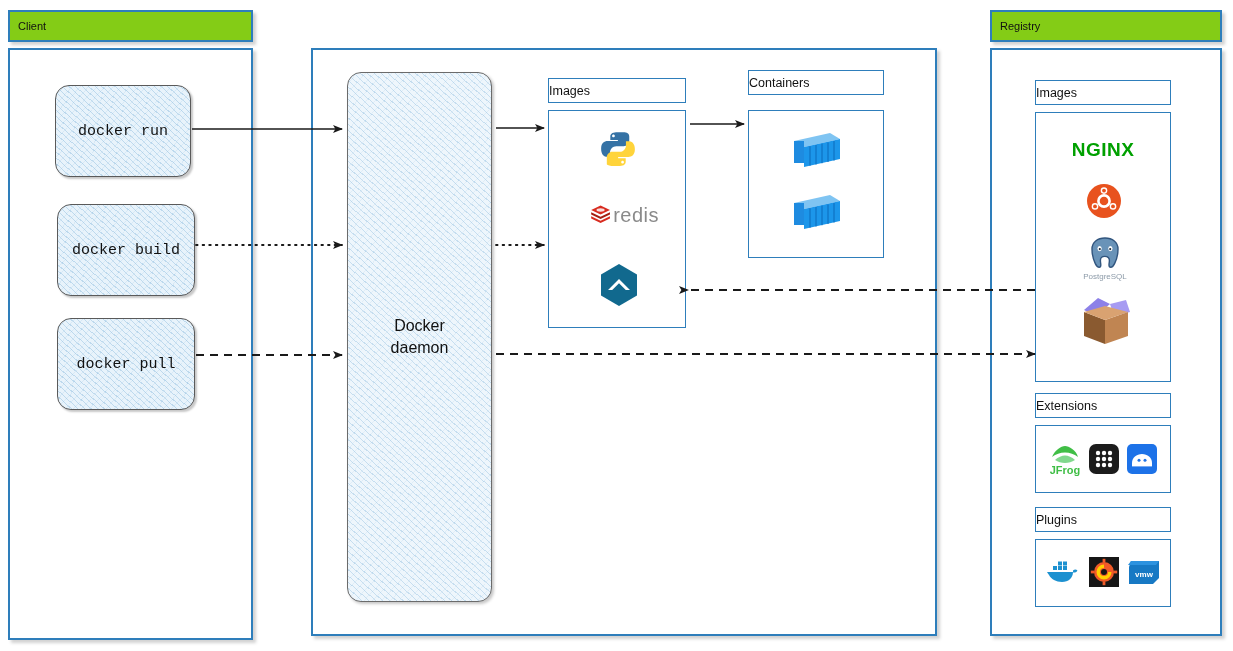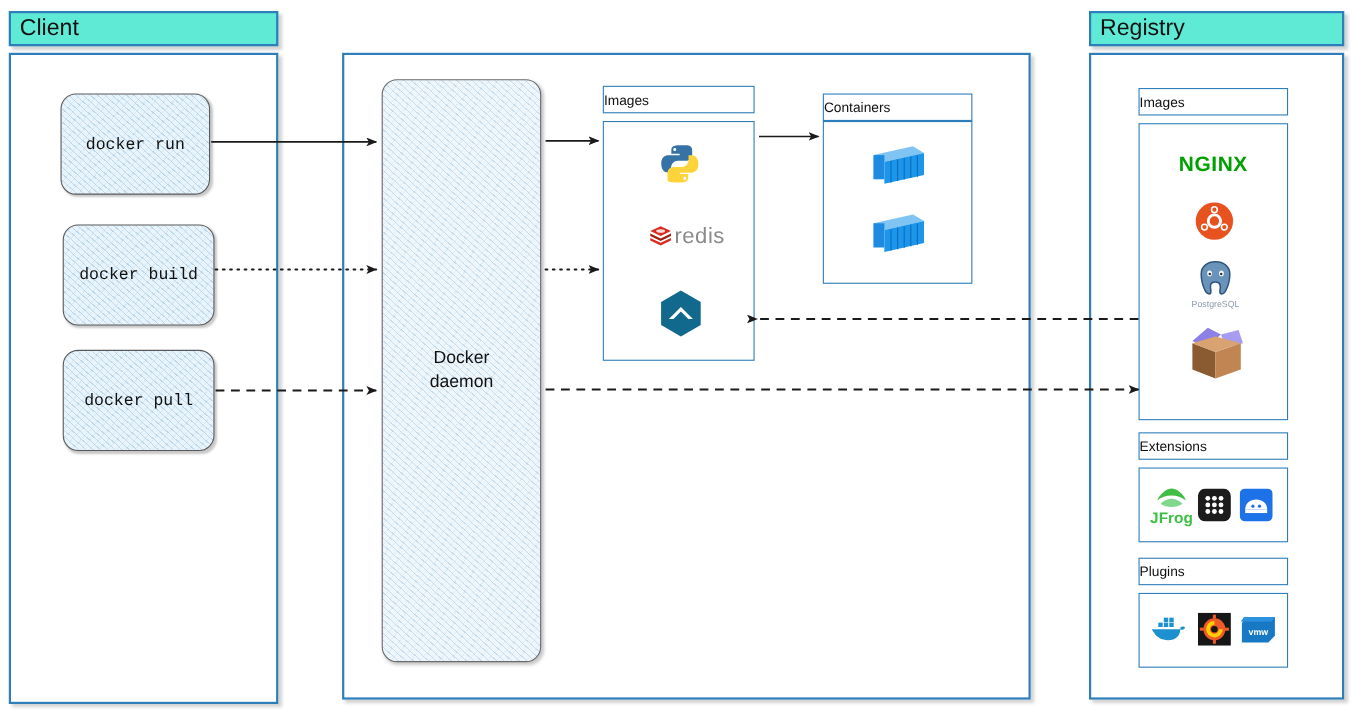--- a/index.html
+++ b/index.html
@@ -4,24 +4,24 @@
 <style>
   html,body{margin:0;padding:0;background:#ffffff;}
   body{
     width:1233px;height:651px;position:relative;overflow:hidden;
     font-family:"Liberation Sans", sans-serif;
   }
   #canvas{position:absolute;inset:0;}
 
   
   .group-title{
-    position:absolute;background:#5eead4;border:2px solid #2E7EBB;
+    position:absolute;background:#84cc16;border:2px solid #2E7EBB;
     box-shadow:3px 3px 3px rgba(0,0,0,0.18);
     display:flex;align-items:center;
-    font-size:21px;color:#111;padding-left:8px;box-sizing:border-box;
+    font-size:11px;color:#111;padding-left:8px;box-sizing:border-box;
   }
   .group-body{
     position:absolute;background:#ffffff;border:2px solid #2E7EBB;
     box-shadow:3px 3px 3px rgba(0,0,0,0.18);
     box-sizing:border-box;
   }
 
   
   .sub-title{
     position:absolute;background:#ffffff;border:1.5px solid #2E7EBB;
@@ -125,21 +125,21 @@
     <span class="logo-text" style="font-size:20px;color:#8a8a8a;margin-left:1px;font-weight:normal;">redis</span>
   </div>
 
   <div class="icon-slot" style="left:598px;top:262px;width:42px;height:46px;">
     <svg width="40" height="44" viewBox="0 0 40 44" aria-hidden="true">
       <polygon points="20,1 38,11.5 38,32.5 20,43 2,32.5 2,11.5" fill="#11698E"></polygon>
       <path d="M9 27l11-11 11 11-4.2 0-6.8-6.8L13.2 27z" fill="#ffffff"></path>
     </svg>
   </div>
 
-  <div class="sub-title" style="left:748px;top:85px;width:136px;height:25px;">
+  <div class="sub-title" style="left:748px;top:70px;width:136px;height:25px;">
     <span>Containers</span>
   </div>
   <div class="sub-body" style="left:748px;top:110px;width:136px;height:148px;"></div>
 
   <div class="icon-slot" style="left:787px;top:128px;width:58px;height:42px;">
     <svg width="56" height="40" viewBox="0 0 56 40" aria-hidden="true">
       <polygon points="6,12 42,4 52,10 16,18" fill="#7FC4F2"></polygon>
       <rect x="6" y="12" width="10" height="22" fill="#1E8BE0"></rect>
       <polygon points="16,18 52,10 52,30 16,38" fill="#1C96EA"></polygon>
       <g stroke="#0E6FBF" stroke-width="1.1">
@@ -217,21 +217,21 @@
   <div class="sub-title" style="left:1035px;top:393px;width:136px;height:25px;">
     <span>Extensions</span>
   </div>
   <div class="sub-body" style="left:1035px;top:425px;width:136px;height:68px;"></div>
 
   <div class="icon-slot" style="left:1045px;top:440px;width:40px;height:38px;flex-direction:column;">
     <svg width="30" height="22" viewBox="0 0 30 22" aria-hidden="true">
       <path d="M2 14c3-7 9-11 13-11s11 4 13 11c-4-3-8-4.5-13-4.5S6 11 2 14z" fill="#40BE46"></path>
       <path d="M5 17c3-3 7-4.5 10-4.5s7 1.5 10 4.5c-3 2-6.5 3-10 3s-7-1-10-3z" fill="#61CE70" opacity="0.8"></path>
     </svg>
-    <span style="font-size:14px;color:#40BE46;font-weight:bold;margin-top:-1px;">JFrog</span>
+    <span style="font-size:11px;color:#40BE46;font-weight:bold;margin-top:-1px;">JFrog</span>
   </div>
 
   <div class="icon-slot" style="left:1088px;top:443px;width:32px;height:32px;">
     <svg width="30" height="30" viewBox="0 0 30 30" aria-hidden="true">
       <rect x="0" y="0" width="30" height="30" rx="7" fill="#1C1C1C"></rect>
       <g fill="#ffffff">
         <circle cx="9" cy="9" r="2.2"></circle>
           <circle cx="15" cy="9" r="2.2"></circle>
           <circle cx="21" cy="9" r="2.2"></circle>
         <circle cx="9" cy="15" r="2.2"></circle>

